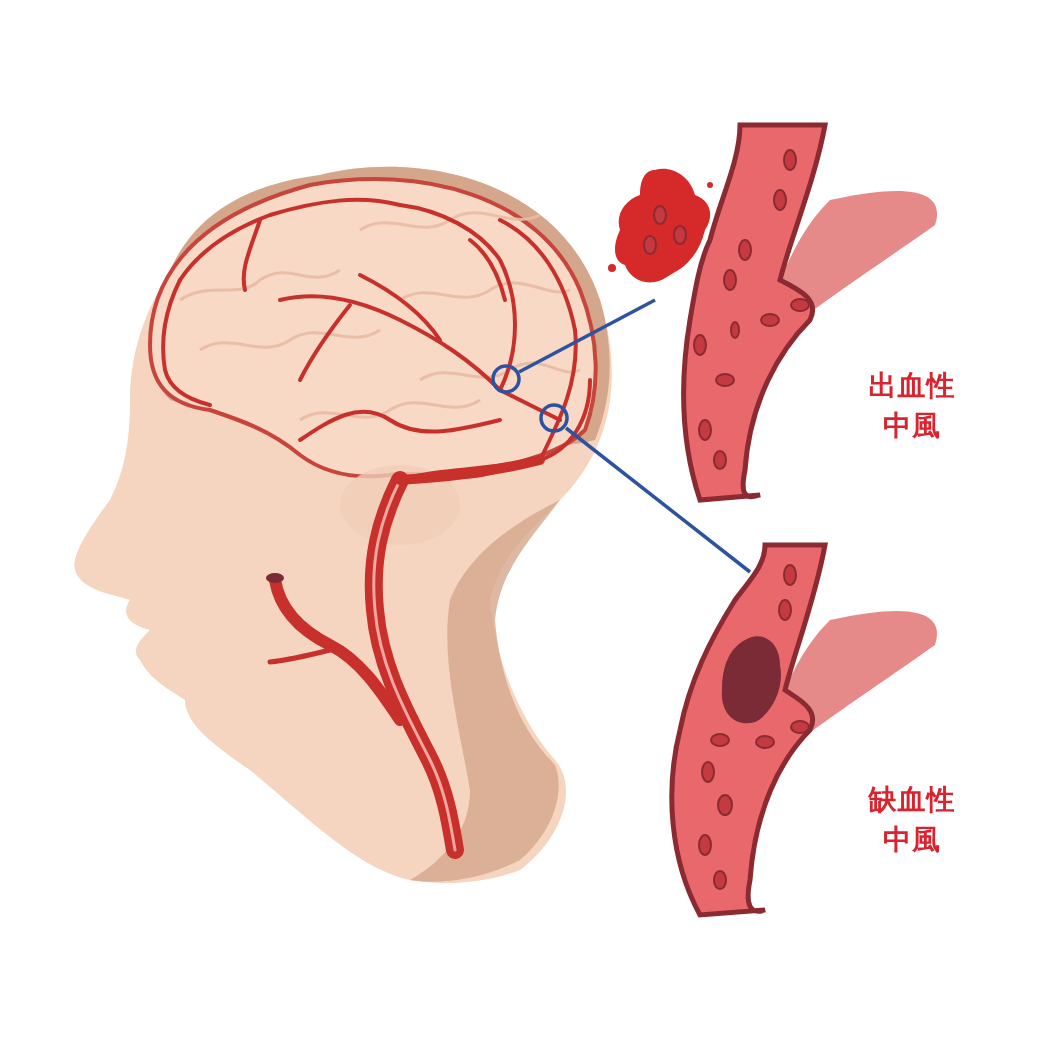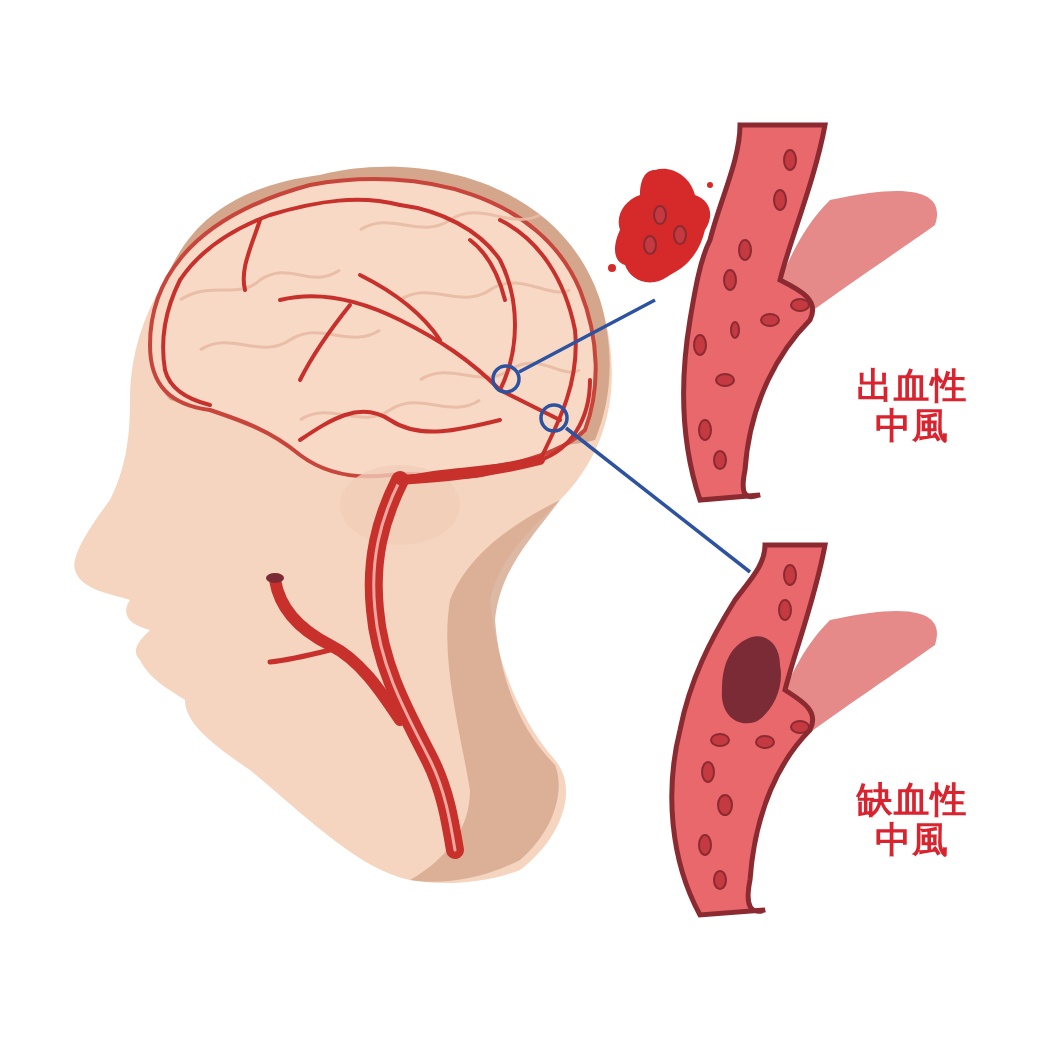--- a/index.html
+++ b/index.html
@@ -1,18 +1,18 @@
 <!DOCTYPE html>
 <html><head>
 <meta charset="utf-8">
 <style>
   html,body{margin:0;padding:0;background:#ffffff;}
   body{width:1042px;height:1042px;position:relative;overflow:hidden;font-family:"DejaVu Sans",sans-serif;}
   #art{position:absolute;left:0;top:0;width:1042px;height:1042px;}
-  .label{position:absolute;color:#d9232e;font-weight:bold;font-size:36px;line-height:40px;text-align:center;letter-spacing:1px;}
+  .label{position:absolute;color:#d9232e;font-weight:bold;font-size:28px;line-height:40px;text-align:center;letter-spacing:1px;}
   .label span{display:block;}
 </style>
 </head>
 <body>
 
 <svg id="art" viewBox="0 0 1042 1042" xmlns="http://www.w3.org/2000/svg">
 
   <g>
     <path d="M320,175 C420,150 560,180 600,300 C625,380 610,450 560,500 C520,540 500,560 490,600 C495,660 520,720 555,760 C580,790 560,840 520,870 C480,885 440,885 410,880 C360,870 310,820 250,770 C205,740 185,720 185,700 C170,690 150,680 140,660 C130,650 140,640 150,630 C130,625 120,615 130,600 C115,595 80,590 75,570 C70,555 95,520 110,500 C125,470 130,440 130,400 C130,300 200,200 320,175 Z" fill="#f5d5bf"></path>
     <path d="M560,500 C530,540 500,570 495,620 C500,680 520,730 555,765 C565,790 555,830 520,860 C480,880 440,885 410,880 C445,860 470,830 470,790 C460,730 440,660 450,600 C470,550 520,520 560,500 Z" fill="#d4a68c" opacity="0.8"></path>

